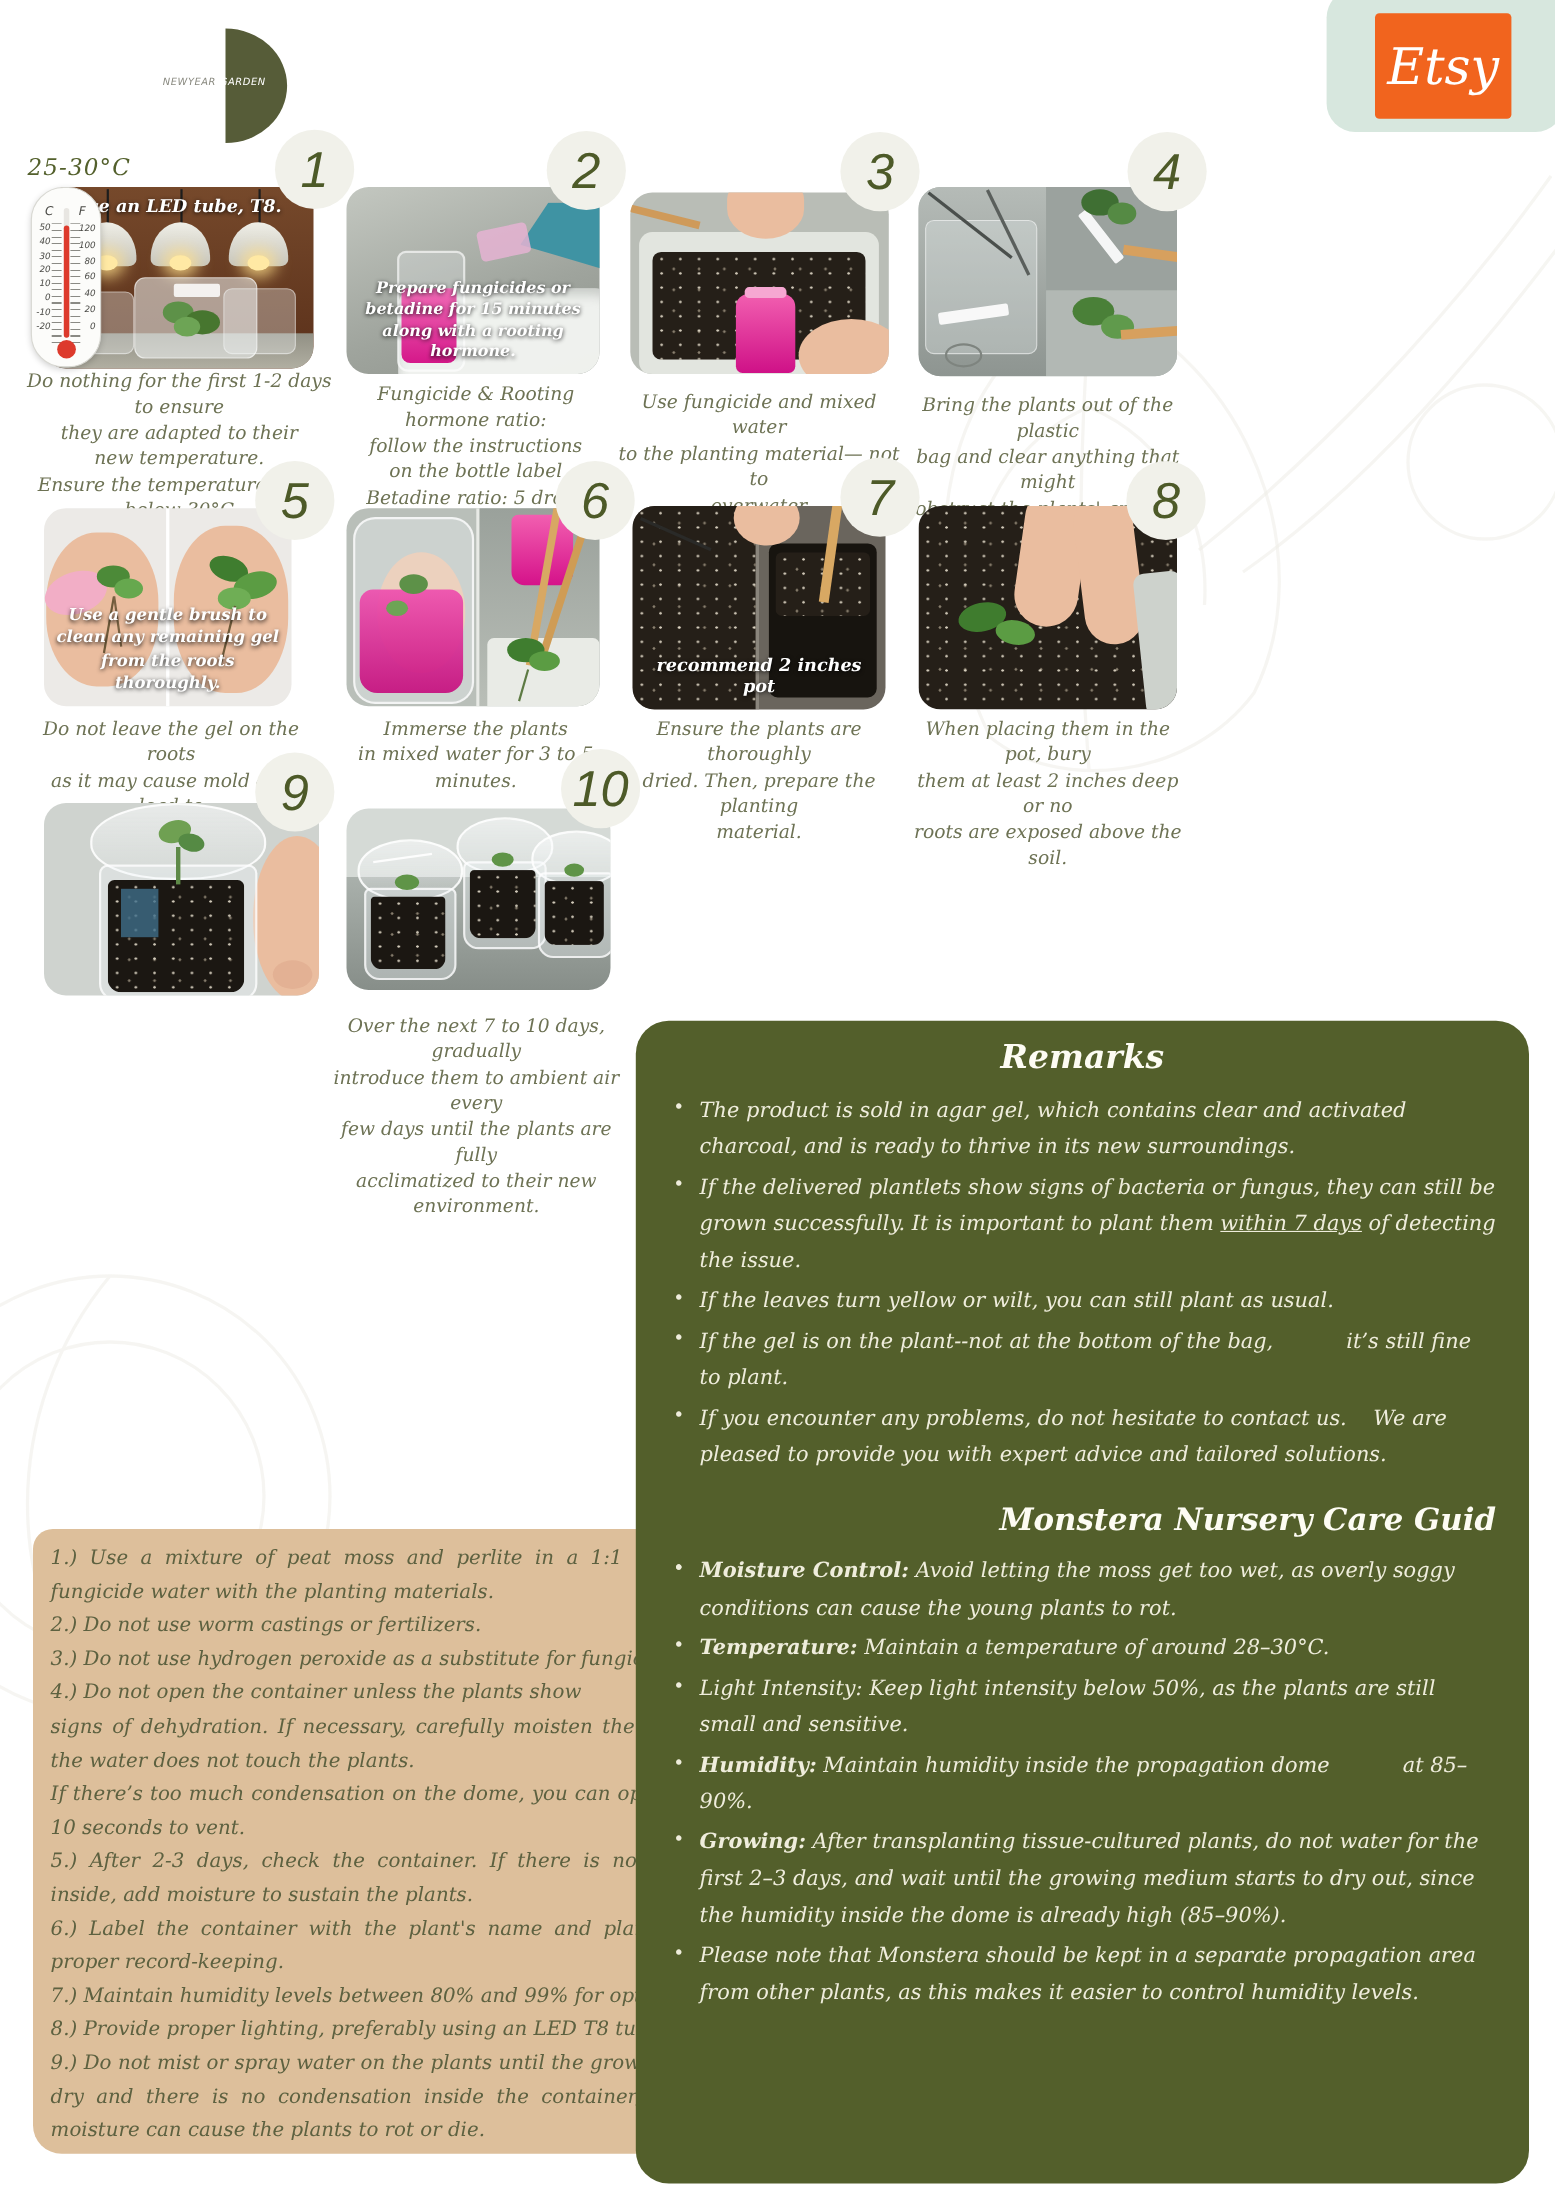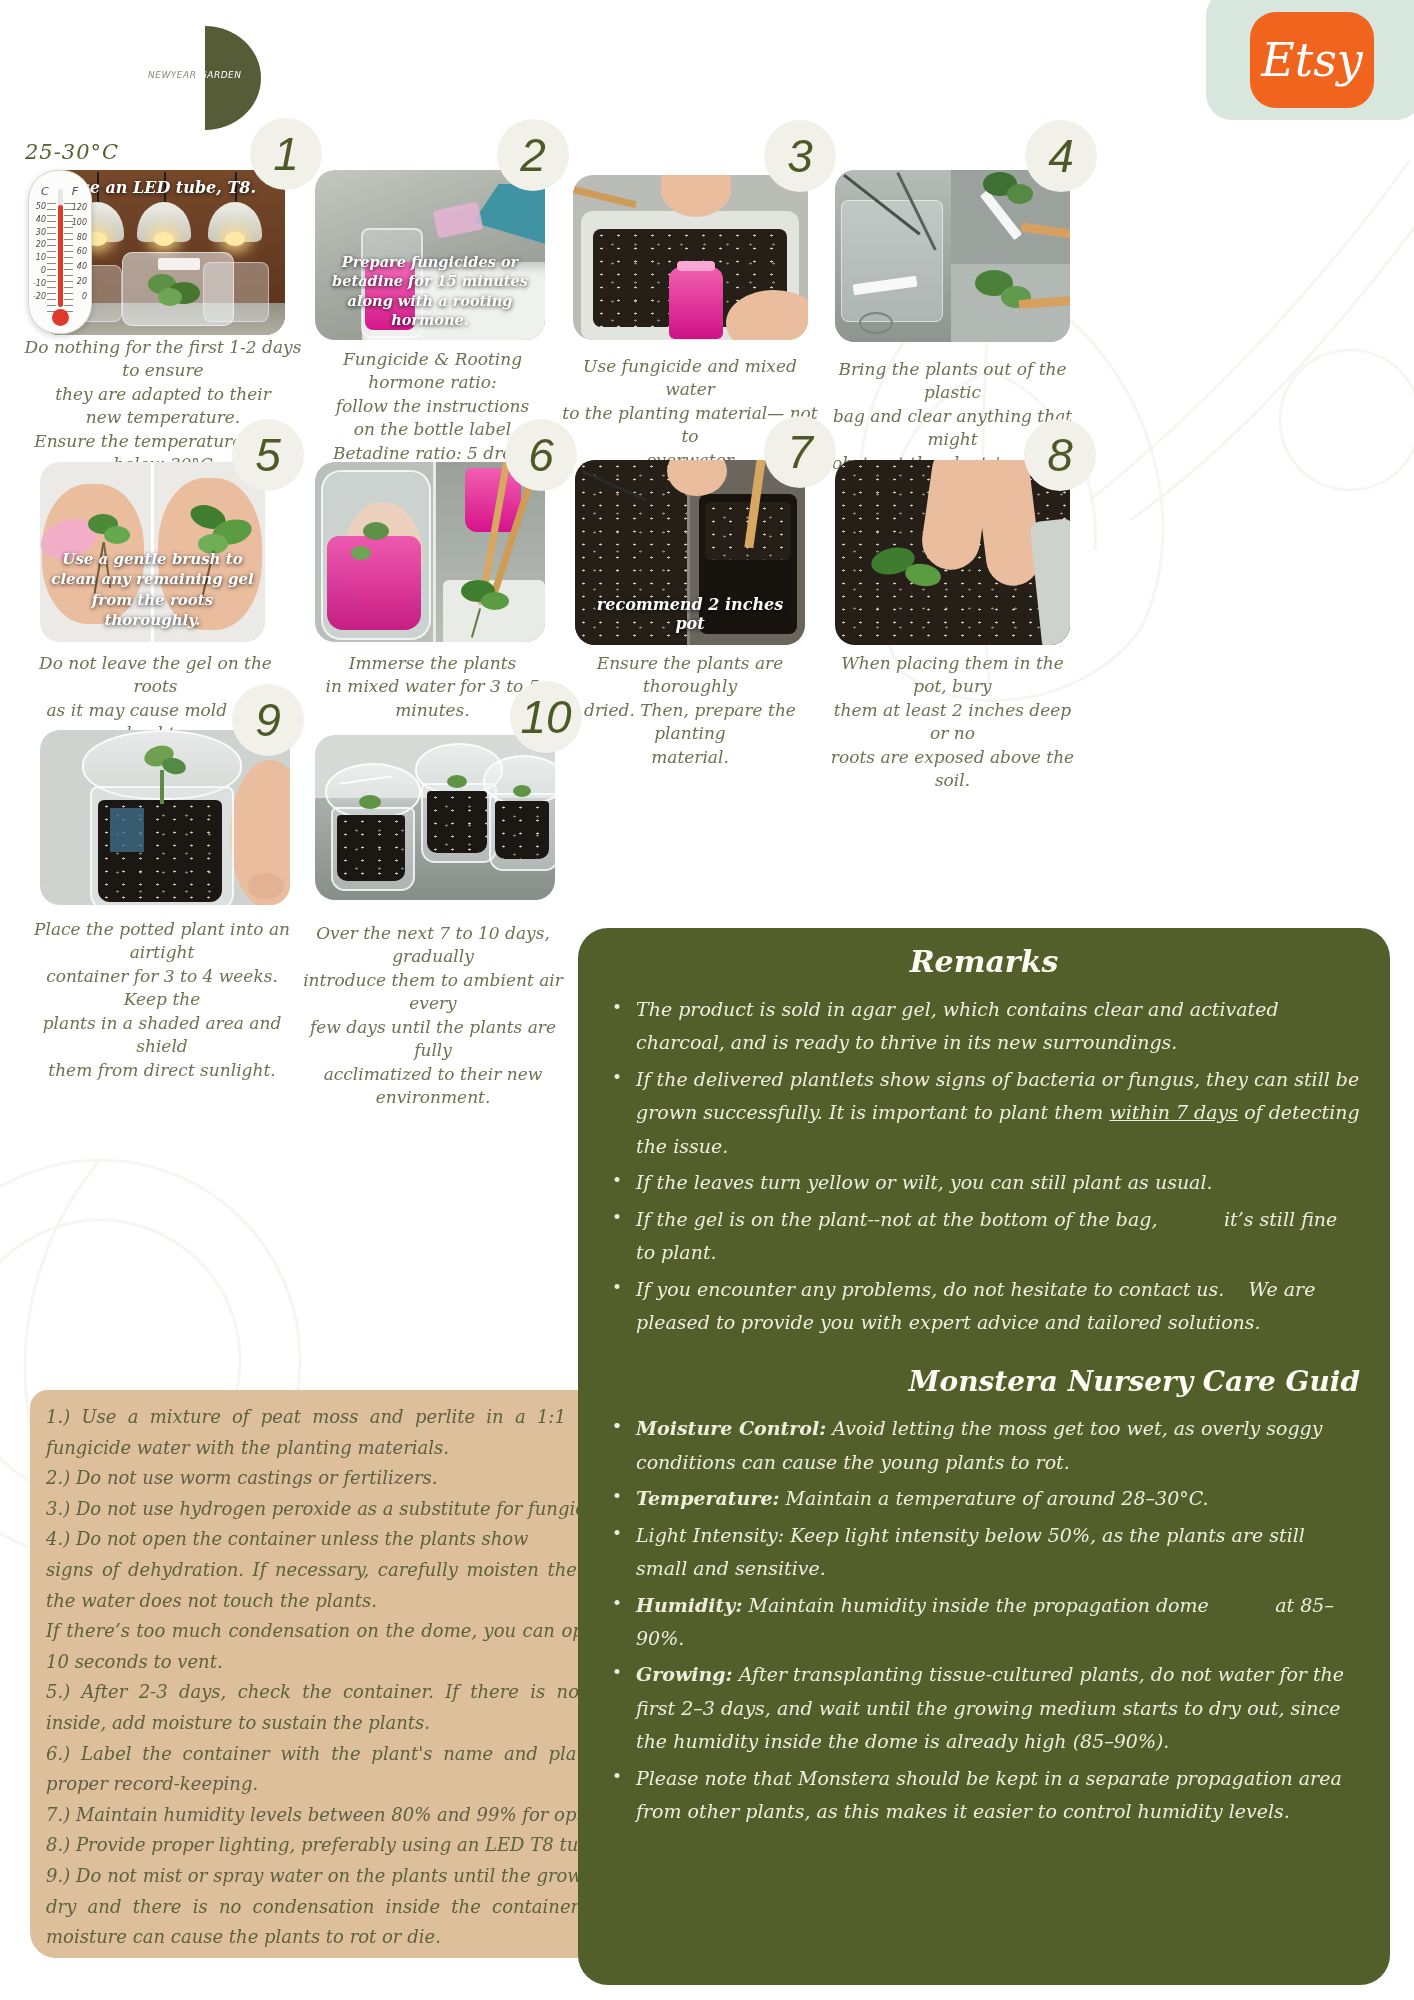--- a/index.html
+++ b/index.html
@@ -9,21 +9,21 @@
   .wm{position:absolute;opacity:.55}
   
   .logo-half{position:absolute;left:205px;top:26px;width:56px;height:104px;background:#565c38;
              border-radius:0 56px 56px 0/0 52px 52px 0}
   .logo-line{position:absolute;left:148px;top:70px;width:120px;font-family:"DejaVu Sans","Liberation Sans",sans-serif;
              font-size:9px;letter-spacing:.5px;color:#8a8a80;z-index:2;white-space:nowrap}
   .logo-line .on-dark{color:#fff}
   .main-title{position:absolute;left:565px;top:36px;transform:translateX(-50%);white-space:nowrap;
               font-size:45px;font-weight:700;color:#4f5c28;letter-spacing:.5px}
   .etsy-wrap{position:absolute;right:-8px;top:-10px;width:216px;height:130px;background:#d7e7de;border-radius:26px}
-  .etsy-badge{position:absolute;left:44px;top:22px;width:124px;height:96px;background:#f1641e;border-radius:26px;
+  .etsy-badge{position:absolute;left:44px;top:22px;width:124px;height:96px;background:#f1641e;border-radius:4px;
               display:flex;align-items:center;justify-content:center}
   .etsy-badge span{color:#fff;font-size:46px;font-family:"DejaVu Serif",serif}
   .temp-note{position:absolute;left:25px;top:140px;font-size:21px;color:#53602c;letter-spacing:1px}
   
   .photo{position:absolute;border-radius:20px;overflow:hidden}
   .badge{position:absolute;width:72px;height:72px;border-radius:50%;background:#f1f1ea;z-index:3;
          display:flex;align-items:center;justify-content:center;
          font-family:"Liberation Sans","DejaVu Sans",sans-serif;font-size:46px;color:#4d5a28}
   .caption{position:absolute;color:#6d7254;font-size:17px;line-height:1.38;text-align:center;white-space:pre-line}
   .overlay-text{position:absolute;left:4%;right:4%;text-align:center;color:#fff;font-weight:700;
@@ -305,24 +305,20 @@
     <div class="glass ab" style="left:50px;top:56px;width:140px;height:120px;border-radius:8px 8px 16px 16px"></div>
     <div class="ab soil" style="left:58px;top:70px;width:124px;height:102px;border-radius:6px 6px 12px 12px;background-color:#1b1712"></div>
     <div class="ab" style="left:70px;top:78px;width:34px;height:44px;background:#3f6e8a;opacity:.8"></div>
     <div class="leafdot" style="left:104px;top:16px;width:30px;height:20px;background:#6fa052;transform:rotate(-16deg)"></div>
     <div class="leafdot" style="left:122px;top:28px;width:24px;height:16px;background:#558a44;transform:rotate(14deg)"></div>
     <div class="ab" style="left:120px;top:40px;width:4px;height:34px;background:#5e8a48"></div>
   </div>
   <div class="badge" style="left:232px;top:684px">
       <span>9</span>
     </div>
-  <div class="caption" style="left:22px;top:918px;width:280px">Place the potted plant into an airtight
-container for 3 to 4 weeks. Keep the
-plants in a shaded area and shield
-them from direct sunlight.</div>
 
   <div class="photo" style="left:315px;top:735px;width:240px;height:165px;background:linear-gradient(#d5dad6 0 38%,#a9b0ab 38%,#878e89)">
     <div class="dome ab" style="left:10px;top:28px;width:92px;height:52px"></div>
     <div class="glass ab" style="left:16px;top:72px;width:80px;height:80px;border-radius:6px 6px 14px 14px"></div>
     <div class="ab soil" style="left:22px;top:80px;width:68px;height:66px;background-color:#1b1712;border-radius:4px 4px 10px 10px"></div>
     <div class="leafdot" style="left:44px;top:60px;width:22px;height:14px;background:#5f9447"></div>
     <div class="ab" style="left:24px;top:44px;width:54px;height:2px;background:rgba(255,255,255,.9);transform:rotate(-8deg)"></div>
     <div class="dome ab" style="left:100px;top:8px;width:84px;height:48px"></div>
     <div class="glass ab" style="left:106px;top:48px;width:72px;height:76px;border-radius:6px 6px 14px 14px"></div>
     <div class="ab soil" style="left:112px;top:56px;width:60px;height:62px;background-color:#1b1712;border-radius:4px 4px 10px 10px"></div>

